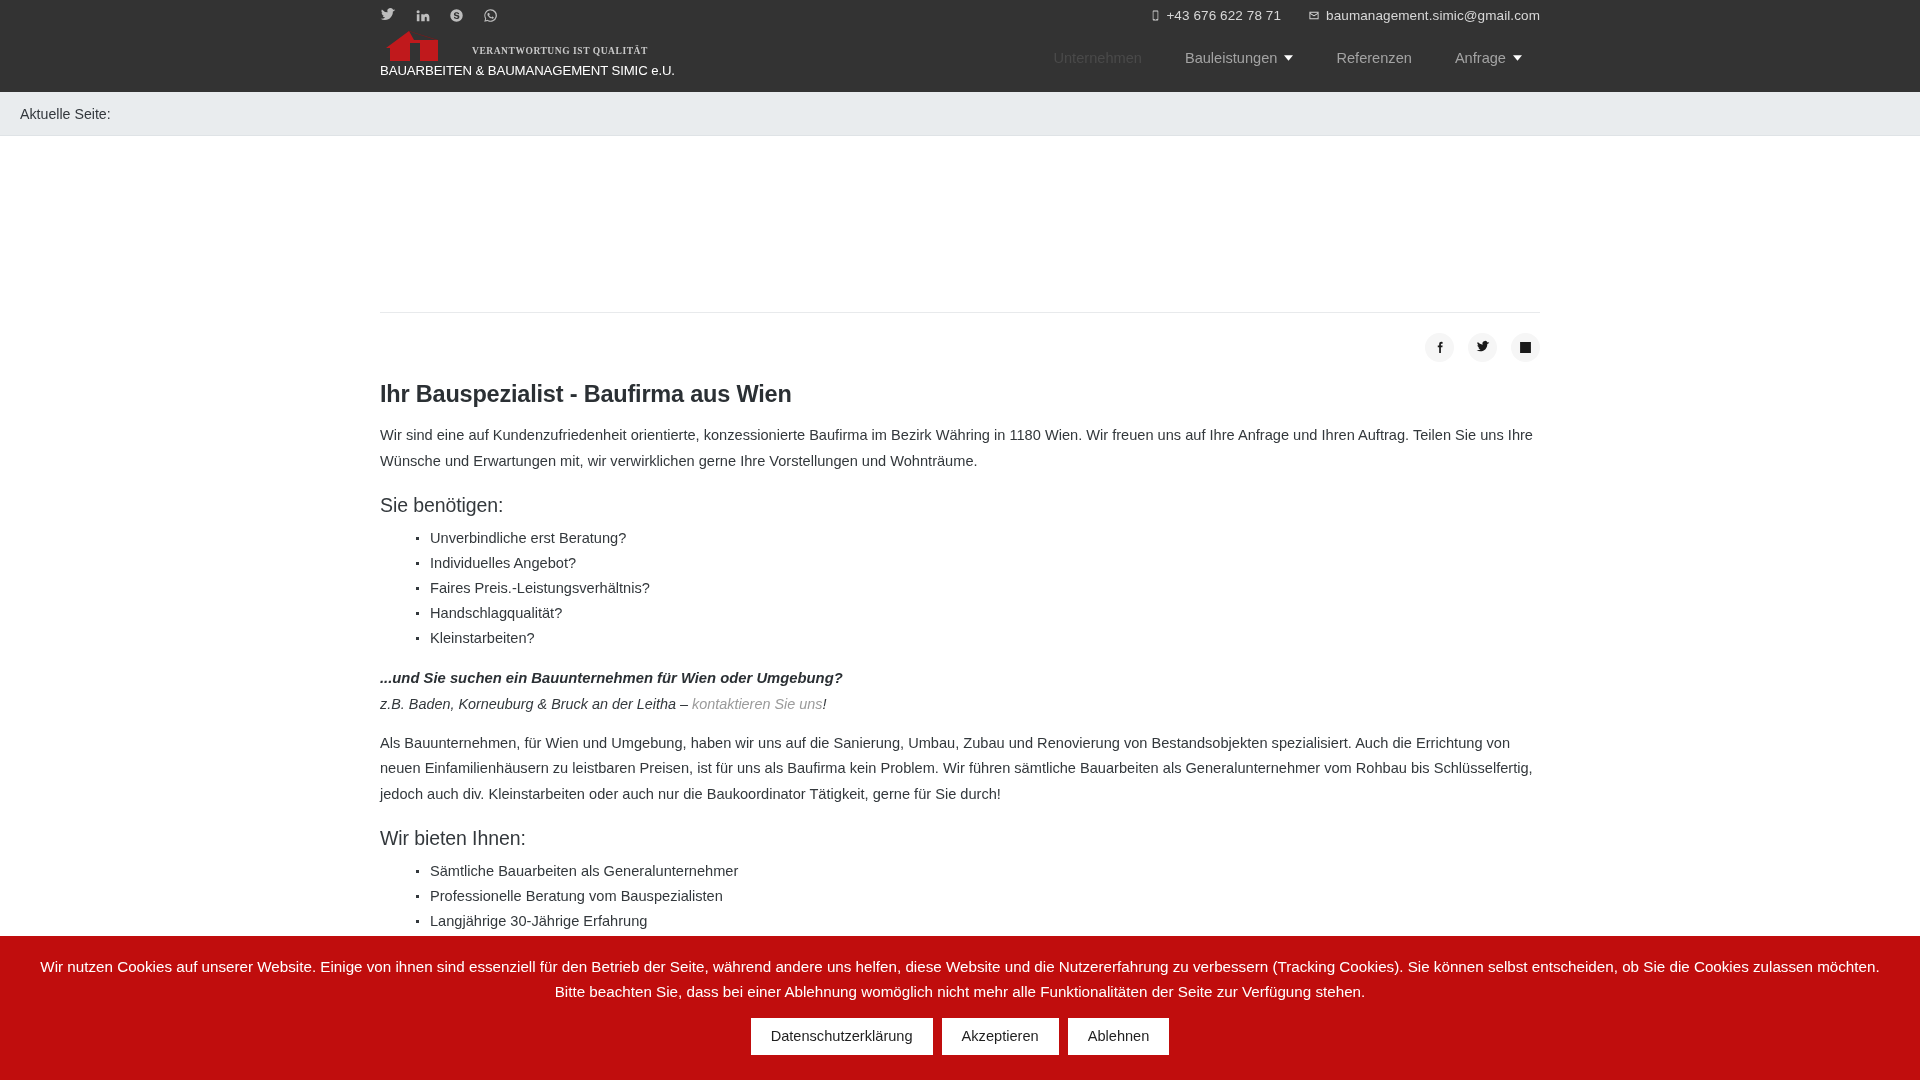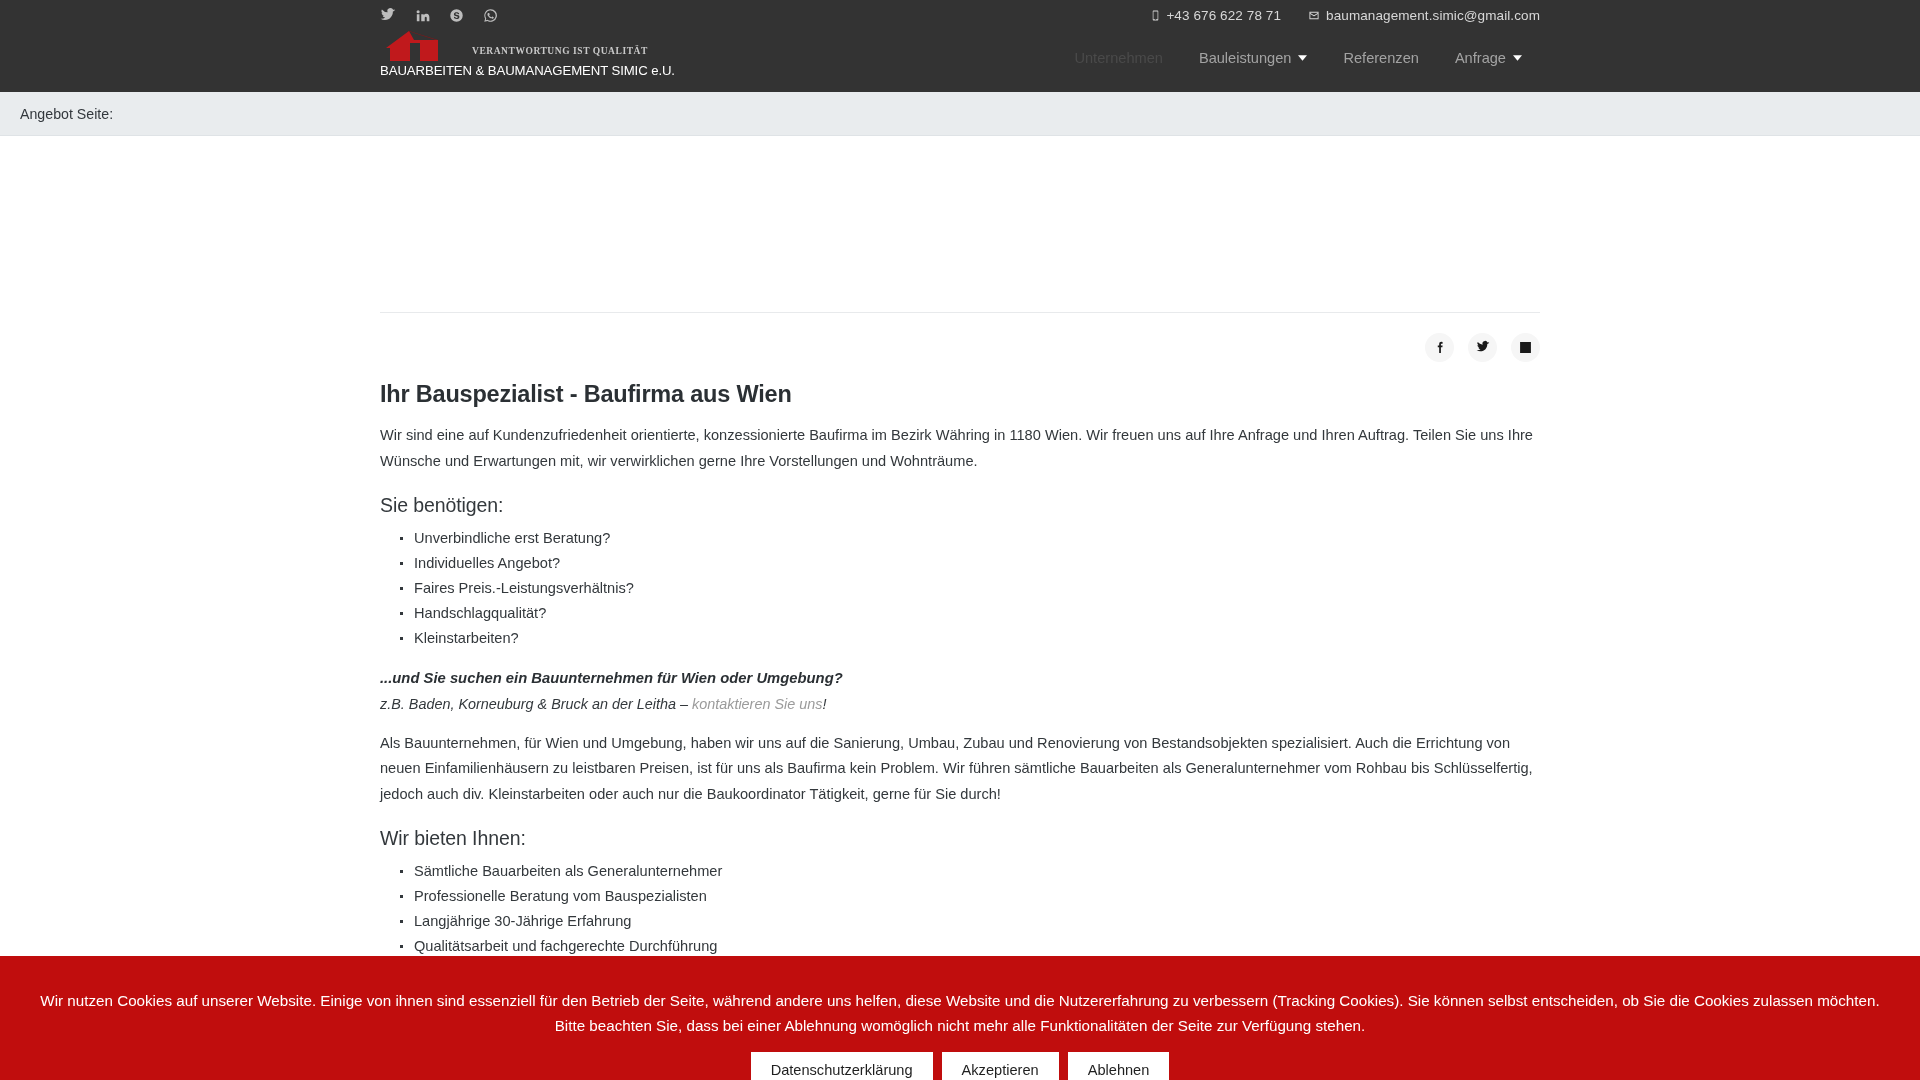--- a/index.html
+++ b/index.html
@@ -97,21 +97,21 @@
     margin-top: 2px;
     white-space: nowrap;
   }
 
   
   .mainnav {
     position: absolute;
     right: 0; top: 50px;
     display: flex;
     align-items: flex-end;
-    gap: 0;
+    gap: 7px;
   }
   .navitem {
     display: inline-flex;
     align-items: center;
     gap: 7px;
     font-size: 14.6px;
     color: #a3a3a3;
     padding: 0 18px;
     white-space: nowrap;
     cursor: pointer;
@@ -191,20 +191,21 @@
   ul.bullets {
     margin: 0 0 18px 0;
     padding-left: 34px;
     list-style: none;
   }
   ul.bullets li {
     font-size: 14.6px;
     line-height: 1.72;
     color: #33383c;
     position: relative;
+    margin-left: 16px;
   }
   ul.bullets li::before {
     content: "";
     position: absolute;
     left: -14px; top: 11px;
     width: 3px; height: 3px;
     background: #33383c;
   }
   p.strongline {
     font-size: 14.8px;
@@ -223,25 +224,25 @@
     color: #9b9b9b;
     text-decoration: none;
     cursor: pointer;
   }
 
   
   .cookiebar {
     position: absolute;
     left: 0; bottom: 0;
     width: 1920px;
-    height: 124px;
+    height: 144px;
     background: #c00d0d;
     color: #ffffff;
     text-align: center;
-    padding-top: 33px;
+    padding-top: 19px;
   }
   .cookietext {
     font-size: 15.2px;
     line-height: 1.62;
     max-width: 1900px;
     margin: 0 auto;
     padding: 0 22px;
     color: #ffffff;
   }
   .cookiebtns {
@@ -343,21 +344,21 @@
               <path d="M0 0h10L5 6z" fill="#ffffff"></path>
             </svg>
         </span>
       </span>
     </nav>
 
   </div>
 </div>
 
 <div class="crumbbar">
-  <span class="crumbtext">Angebot Seite:</span>
+  <span class="crumbtext">Aktuelle Seite:</span>
 </div>
 
 <div class="page">
 
   <div class="blank-zone"></div>
 
   <div class="rule"></div>
 
   <div class="share-row">
     <span class="share-btn">

